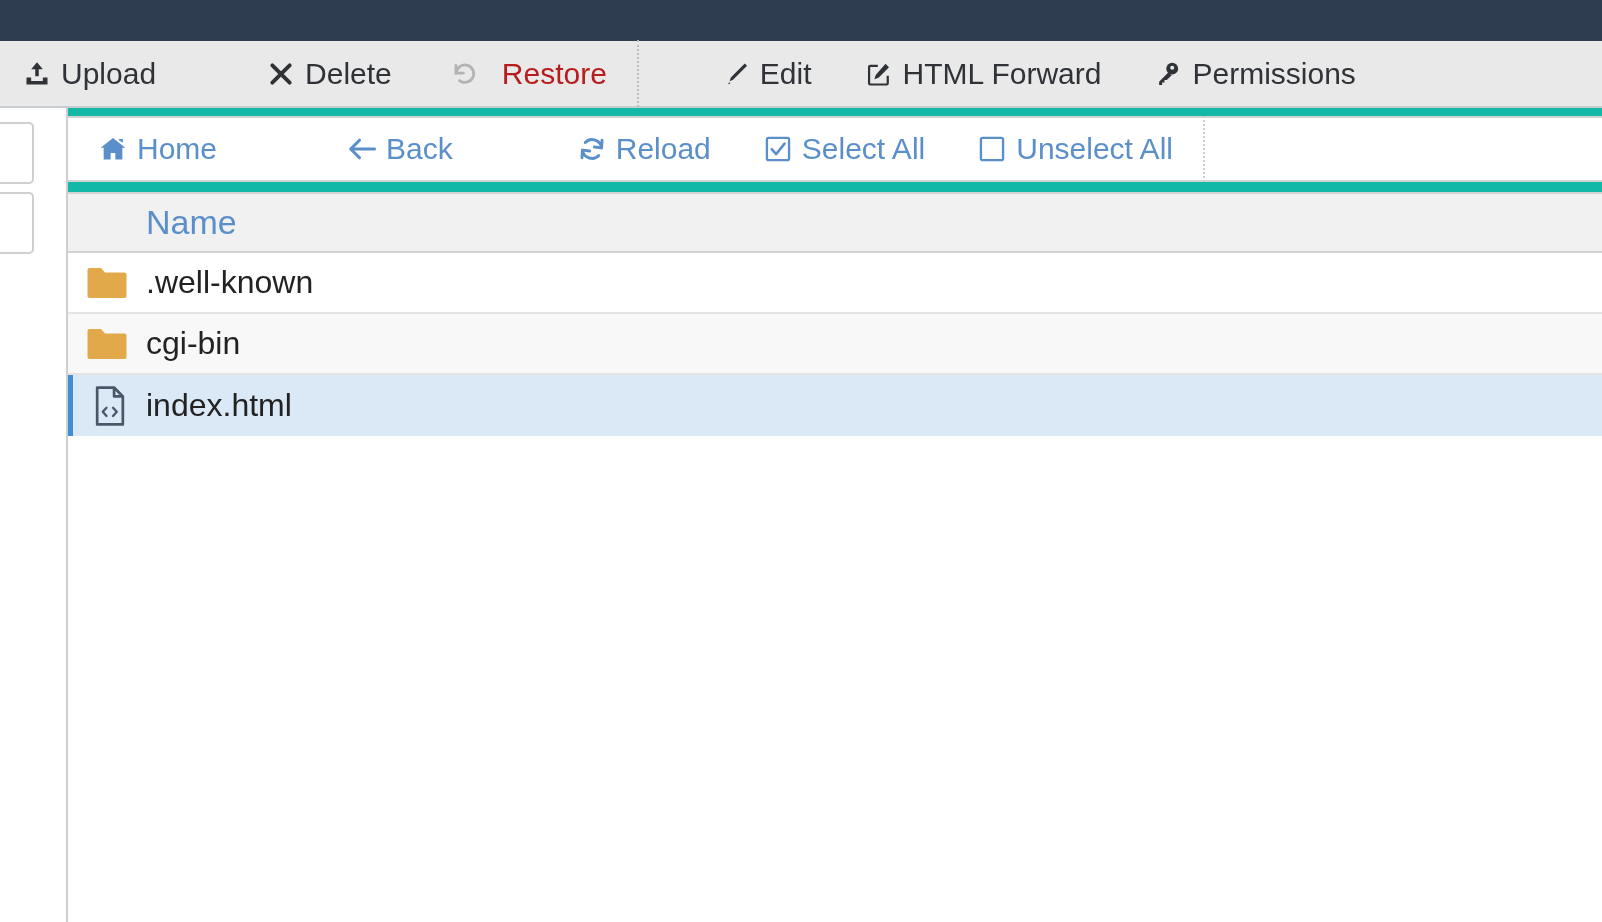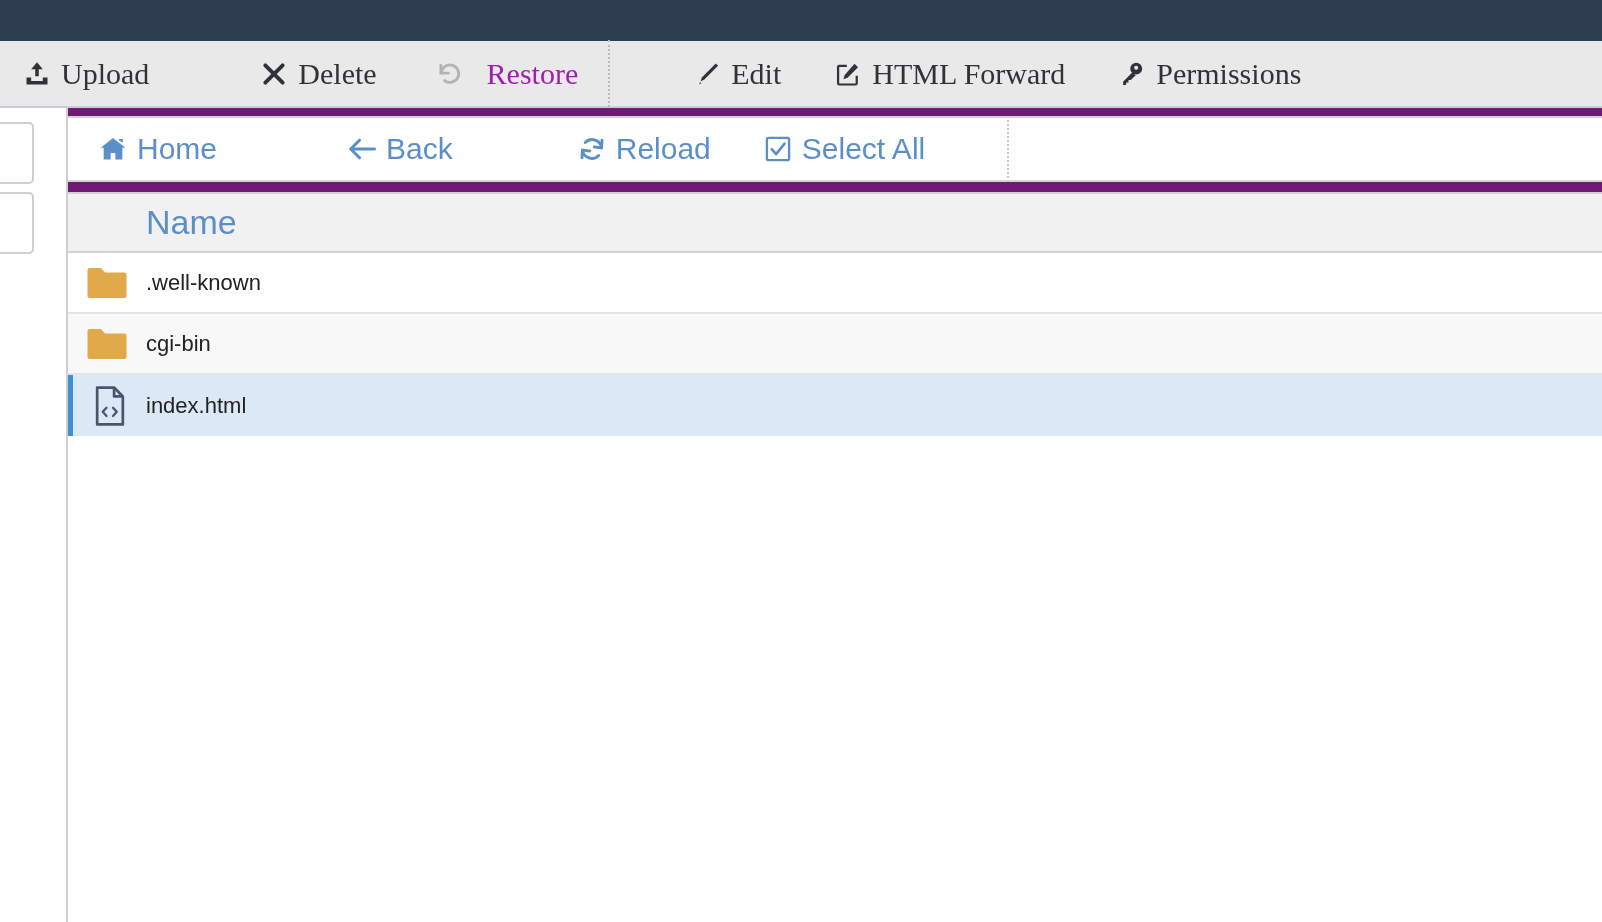--- a/index.html
+++ b/index.html
@@ -23,34 +23,33 @@
 
   
   .action-toolbar {
     position: absolute;
     left: 0; top: 41px;
     width: 1602px; height: 67px;
     background: #e9e9e9;
     border-bottom: 2px solid #c8cdd1;
     display: flex;
     align-items: center;
-    font-family: Liberation Serif, serif;
   }
   .act {
     display: flex;
     align-items: center;
     gap: 9px;
     font-size: 30px;
     color: #2f3337;
     white-space: nowrap;
     cursor: pointer;
     height: 65px;
     padding: 0 0;
   }
-  .act.disabled { color: #a21caf; cursor: default; gap: 22px; }
+  .act.disabled { color: #b91c1c; cursor: default; gap: 22px; }
   .act .ico {
     display: inline-flex;
     align-items: center;
     justify-content: center;
     width: 30px; height: 30px;
     flex: 0 0 auto;
   }
   .act .ico svg { display: block; }
 
   .toolbar-sep {
@@ -90,21 +89,21 @@
   .side-glyph svg { display: block; margin-left: -14px; }
 
   
   .fm-panel {
     position: absolute;
     left: 66px;
     top: 108px;
     width: 1536px;
     height: 814px;
     border-left: 2px solid #cfcfcf;
-    background: #701a75;
+    background: #14b8a6;
   }
 
   
   .navbar {
     position: absolute;
     left: 0; top: 8px;
     width: 1536px;
     height: 66px;
     background: #ffffff;
     border: 2px solid #d3d3d3;
@@ -176,21 +175,21 @@
   }
   .row .cell-icon {
     width: 78px;
     display: flex;
     align-items: center;
     justify-content: center;
     flex: 0 0 auto;
   }
   .row.selected .cell-icon { width: 73px; }
   .row .cell-name {
-    font-size: 22px;
+    font-size: 32px;
     color: #222222;
     white-space: nowrap;
   }
   .row .cell-icon svg { display: block; }
 
   .table-body-fill {
     height: 545px;
     background: #ffffff;
   }
 </style>
@@ -347,20 +346,28 @@
         <svg width="28" height="28" viewBox="0 0 24 24" fill="none" stroke="#5b8fc9" stroke-width="2">
           <rect x="2.5" y="2.5" width="19" height="19" rx="1.4"></rect>
           <path d="M6.6 12.2 L10.4 16.4 L17.6 7.4" stroke-width="2.2" stroke-linecap="round" stroke-linejoin="round"></path>
         </svg>
       </span>
       <span>Select All</span>
     </div>
 
     <div class="sp-52"></div>
 
+    <div class="nav">
+      <span class="ico">
+        <svg width="28" height="28" viewBox="0 0 24 24" fill="none" stroke="#5b8fc9" stroke-width="2">
+          <rect x="2.5" y="2.5" width="19" height="19" rx="1.4"></rect>
+        </svg>
+      </span>
+      <span>Unselect All</span>
+    </div>
 
     <div class="sp-30"></div>
     <div class="nav-sep"></div>
     <div class="sp-30"></div>
 
   </div>
 
   <div class="table-wrap">
 
     <div class="thead">

